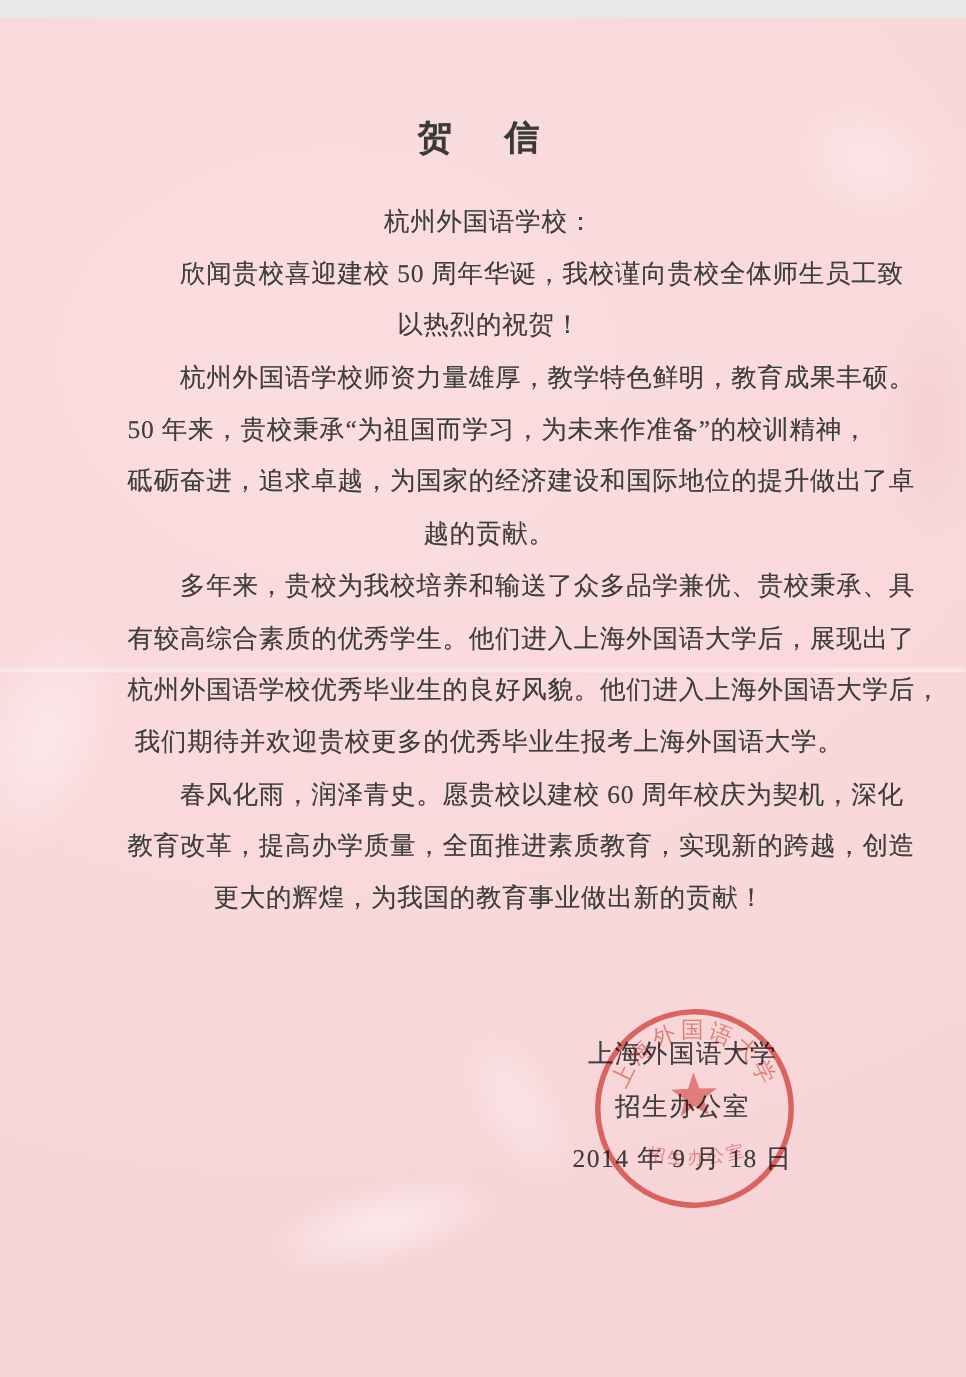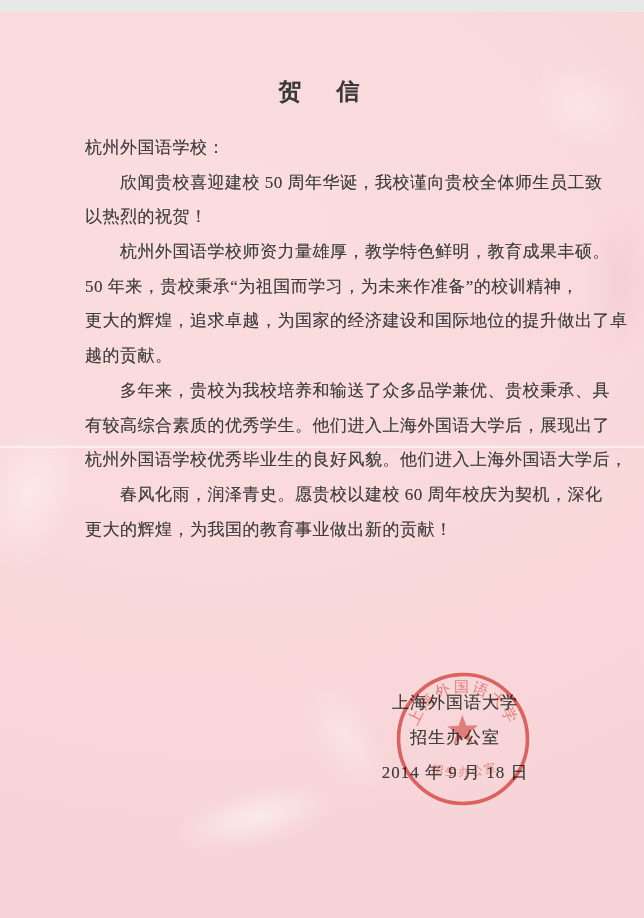--- a/index.html
+++ b/index.html
@@ -55,20 +55,21 @@
     text-align: center;
     font-size: 23px; font-weight: 600; letter-spacing: 6px;
     color: #393939;
     text-shadow: 0 0 0.5px rgba(60,60,60,0.55);
   }
   .letter-body {
     position: absolute; left: 85px; top: 119px; width: 482px;
     font-size: 17px; line-height: 34.7px; letter-spacing: 0.5px;
     color: #3e3e3e;
     text-shadow: 0 0 0.4px rgba(62,62,62,0.5);
+    text-align: center;
   }
   .letter-body .line { white-space: nowrap; height: 34.7px; }
 
   .signature {
     position: absolute; left: 325px; top: 674px; width: 260px;
     text-align: center;
     font-size: 17px; line-height: 34.8px; letter-spacing: 1px;
     color: #3e3e3e;
     text-shadow: 0 0 0.4px rgba(62,62,62,0.5);
   }
@@ -98,26 +99,28 @@
   <div class="wrinkle w5"></div>
 
   <div class="title">贺　信</div>
 
   <div class="letter-body">
     <div class="line">杭州外国语学校：</div>
     <div class="line">　　欣闻贵校喜迎建校 50 周年华诞，我校谨向贵校全体师生员工致</div>
     <div class="line">以热烈的祝贺！</div>
     <div class="line">　　杭州外国语学校师资力量雄厚，教学特色鲜明，教育成果丰硕。</div>
     <div class="line">50 年来，贵校秉承“为祖国而学习，为未来作准备”的校训精神，</div>
-    <div class="line">更大的辉煌，追求卓越，为国家的经济建设和国际地位的提升做出了卓</div>
+    <div class="line">砥砺奋进，追求卓越，为国家的经济建设和国际地位的提升做出了卓</div>
     <div class="line">越的贡献。</div>
     <div class="line">　　多年来，贵校为我校培养和输送了众多品学兼优、贵校秉承、具</div>
     <div class="line">有较高综合素质的优秀学生。他们进入上海外国语大学后，展现出了</div>
     <div class="line">杭州外国语学校优秀毕业生的良好风貌。他们进入上海外国语大学后，</div>
+    <div class="line">我们期待并欢迎贵校更多的优秀毕业生报考上海外国语大学。</div>
     <div class="line">　　春风化雨，润泽青史。愿贵校以建校 60 周年校庆为契机，深化</div>
+    <div class="line">教育改革，提高办学质量，全面推进素质教育，实现新的跨越，创造</div>
     <div class="line">更大的辉煌，为我国的教育事业做出新的贡献！</div>
   </div>
 
   <div class="signature">
     <div>上海外国语大学</div>
     <div>招生办公室</div>
     <div>2014 年 9 月 18 日</div>
   </div>
 
   <svg class="seal" viewBox="0 0 143 143" xmlns="http://www.w3.org/2000/svg">

